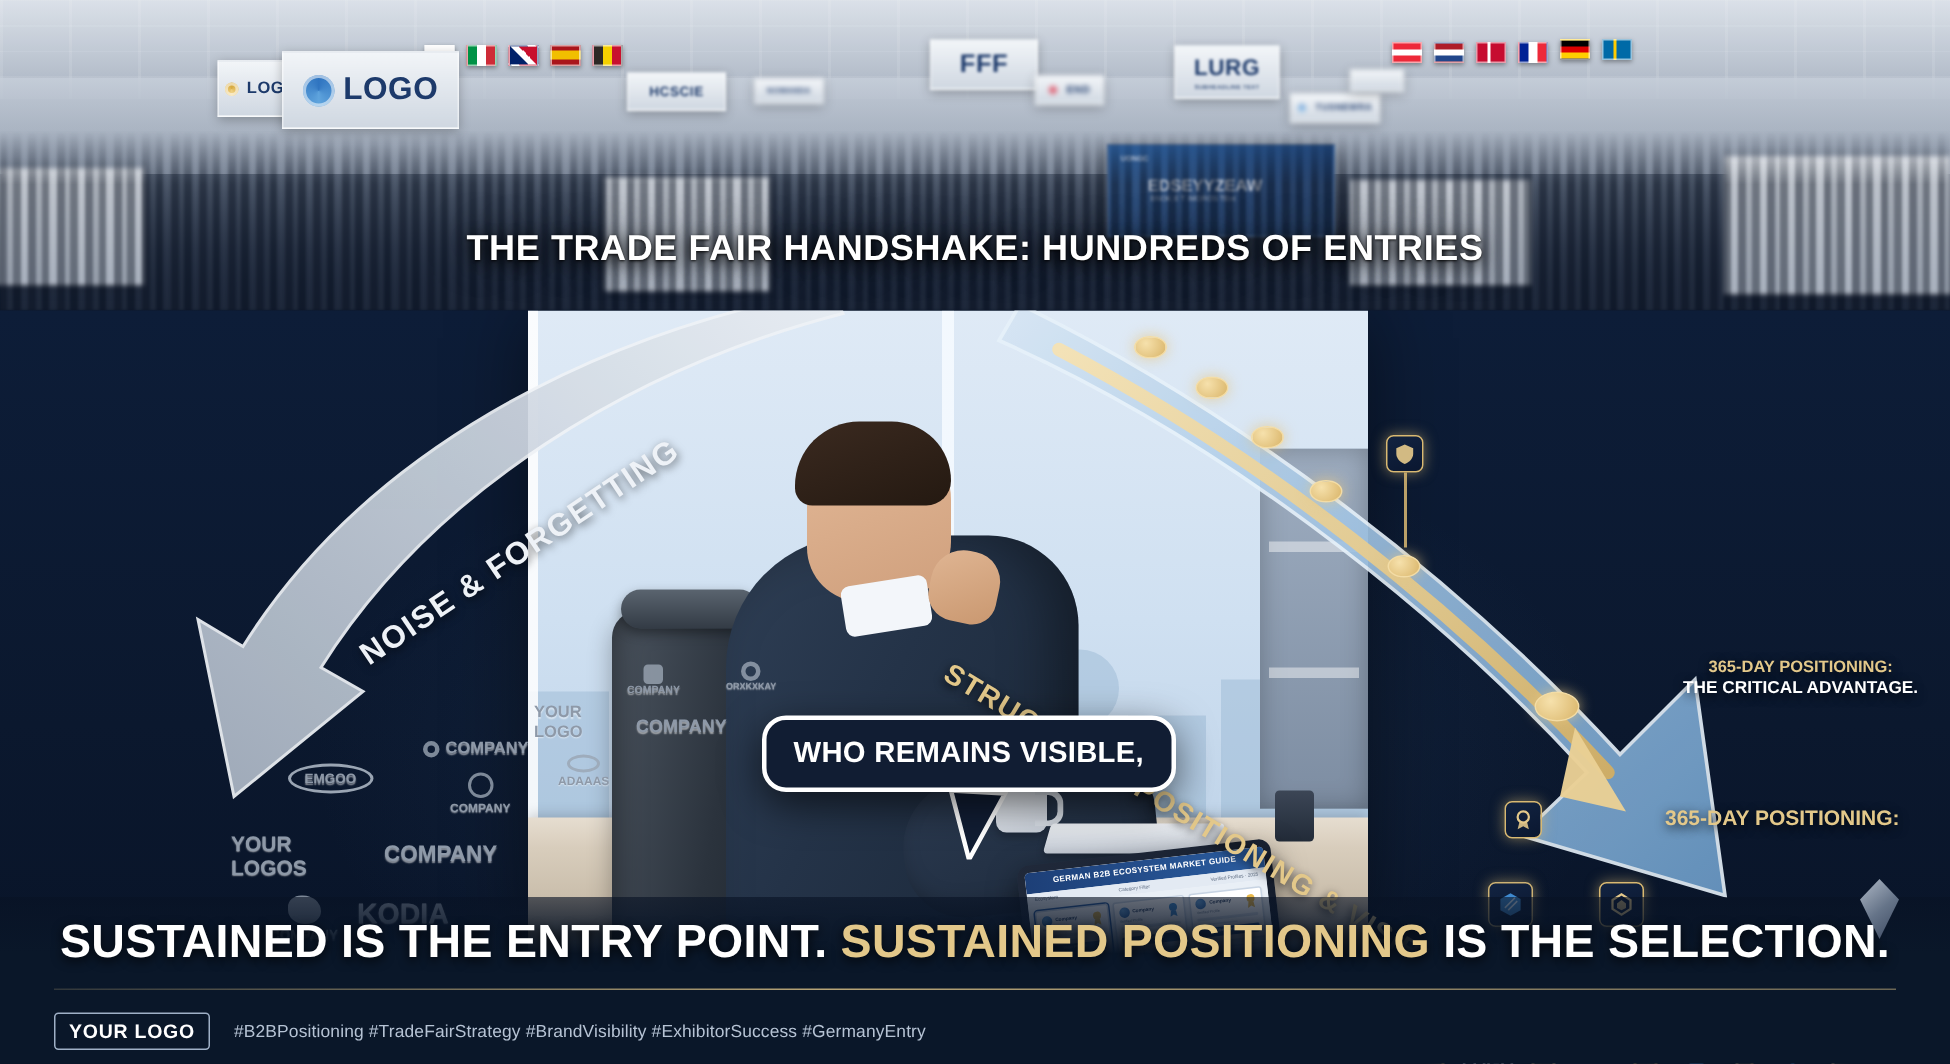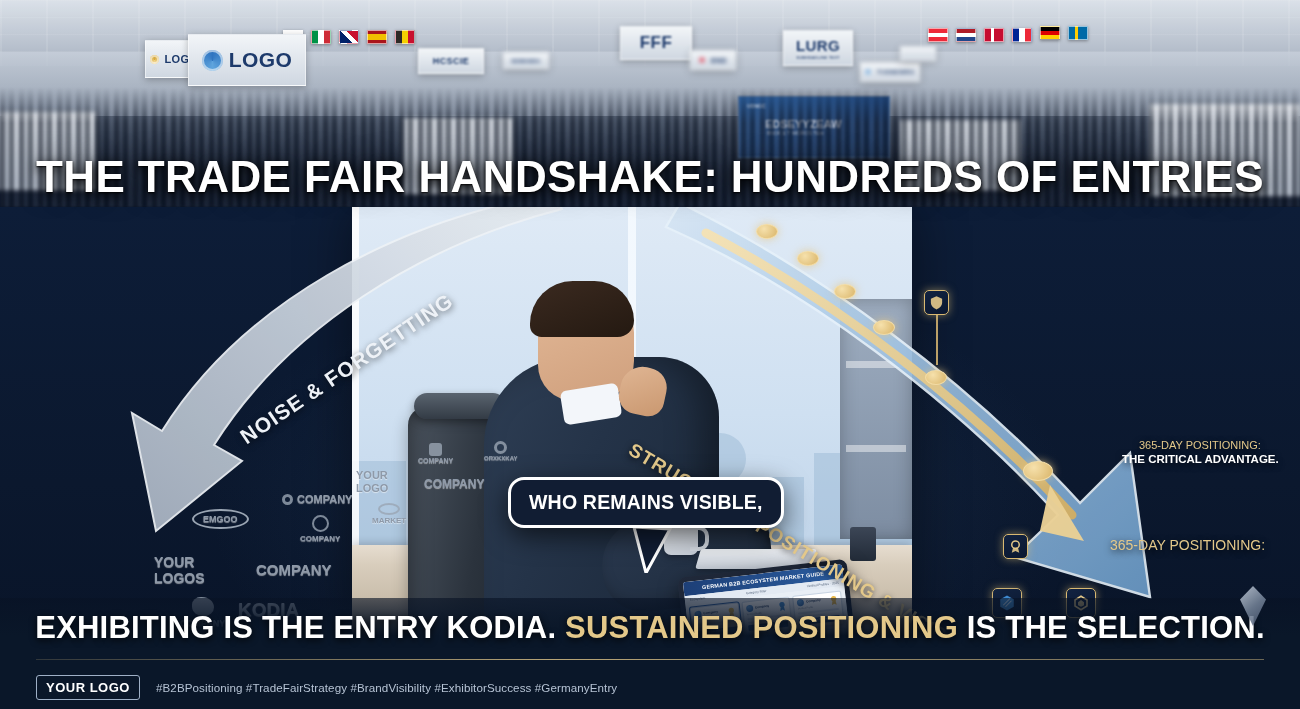--- a/index.html
+++ b/index.html
@@ -70,21 +70,21 @@
   .flag {
     position:absolute; width:20px; height:14px;
     border:1px solid rgba(255,255,255,.6);
     box-shadow:0 1px 3px rgba(0,0,0,.35); filter:blur(.5px);
   }
   .booth-sub { font-size:4px; font-weight:600; opacity:.75; letter-spacing:.2px; }
 
   .headline {
     position:absolute; left:0; top:152px; width:100%;
     text-align:center; color:#ffffff;
-    font-size:44px; font-weight:900; letter-spacing:.4px;
+    font-size:24px; font-weight:900; letter-spacing:.4px;
     text-shadow:0 3px 10px rgba(0,0,0,.95), 0 1px 2px rgba(0,0,0,.9), 0 0 26px rgba(0,0,0,.7);
     z-index:20; white-space:nowrap;
   }
 
   
   .canvas {
     position:absolute; left:0; top:207px; width:1300px; height:502px;
     background:
       radial-gradient(ellipse 600px 330px at 640px 300px, rgba(70,110,160,.20), transparent 72%),
       linear-gradient(180deg,#0d1d38 0%,#0b182e 55%,#081327 100%);
@@ -300,21 +300,21 @@
     display:flex; align-items:center; justify-content:center; text-align:center;
   }
   .tile-text {
     color:#fff; font-size:11.5px; font-weight:800; line-height:1.14; letter-spacing:.3px;
   }
 
   .cap {
     position:absolute; z-index:12; white-space:nowrap;
     text-shadow:0 2px 7px rgba(0,0,0,.8);
   }
-  .cap-gold { color:#e3c88a; font-weight:400; }
+  .cap-gold { color:#e3c88a; font-weight:700; }
   .cap-white{ color:#ffffff; font-weight:800; }
 
   
   .bubble {
     position:absolute; left:508px; top:270px; z-index:14;
     background:#111d33; border:3px solid #ffffff; border-radius:16px;
     padding:11px 18px 12px 18px; text-align:center;
     box-shadow:0 8px 26px rgba(0,0,0,.6);
   }
   .bubble-text {
@@ -494,21 +494,21 @@
       </div>
       <div class="lg" style="left:264px;top:32px;font-size:12px;">
         <span>COMPANY</span>
       </div>
       <div class="lg" style="left:122px;top:48px;font-size:11px;">
         <span class="sh circ" style="width:11px;height:11px;"></span>
         <span>COMPANY</span>
       </div>
       <div class="lg" style="left:212px;top:58px;font-size:8px;flex-direction:column;gap:1px;">
         <span class="sh" style="width:22px;height:12px;border-radius:50%;border:2.5px solid #9aa5b3;background:none;"></span>
-        <span>MARKET</span>
+        <span>ADAAAS</span>
       </div>
       <div class="lg" style="left:32px;top:64px;font-size:9px;border:2px solid #9aa5b3;border-radius:50%;padding:3px 9px;">
         <span>EMGOO</span>
       </div>
       <div class="lg" style="left:140px;top:70px;font-size:8px;flex-direction:column;gap:2px;">
         <span class="sh ring" style="width:17px;height:17px;"></span>
         <span>COMPANY</span>
       </div>
       <div class="lg" style="left:-6px;top:110px;font-size:14px;line-height:1.12;white-space:pre;">
         <span>YOUR
@@ -716,21 +716,21 @@
       <path d="M2 0 L38 2 L14 46 Z" fill="#111d33" stroke="#ffffff" stroke-width="3"></path>
     </svg>
     <div class="bubble">
       <div class="bubble-text">WHO REMAINS VISIBLE,</div>
     </div>
 
   </div>
 
   <div class="bottom">
     <div class="tagline">
-      <span>EXHIBITING IS THE ENTRY KODIA. </span><span class="gold">SUSTAINED POSITIONING</span><span> IS THE SELECTION.</span>
+      <span>SUSTAINED IS THE ENTRY POINT. </span><span class="gold">SUSTAINED POSITIONING</span><span> IS THE SELECTION.</span>
     </div>
     <div class="rule"></div>
     <div class="diamond"></div>
     <div class="footer">
       <div class="logo-badge">YOUR LOGO</div>
       <div class="hashtags">#B2BPositioning #TradeFairStrategy #BrandVisibility #ExhibitorSuccess #GermanyEntry</div>
     </div>
   </div>
 
 </div>

